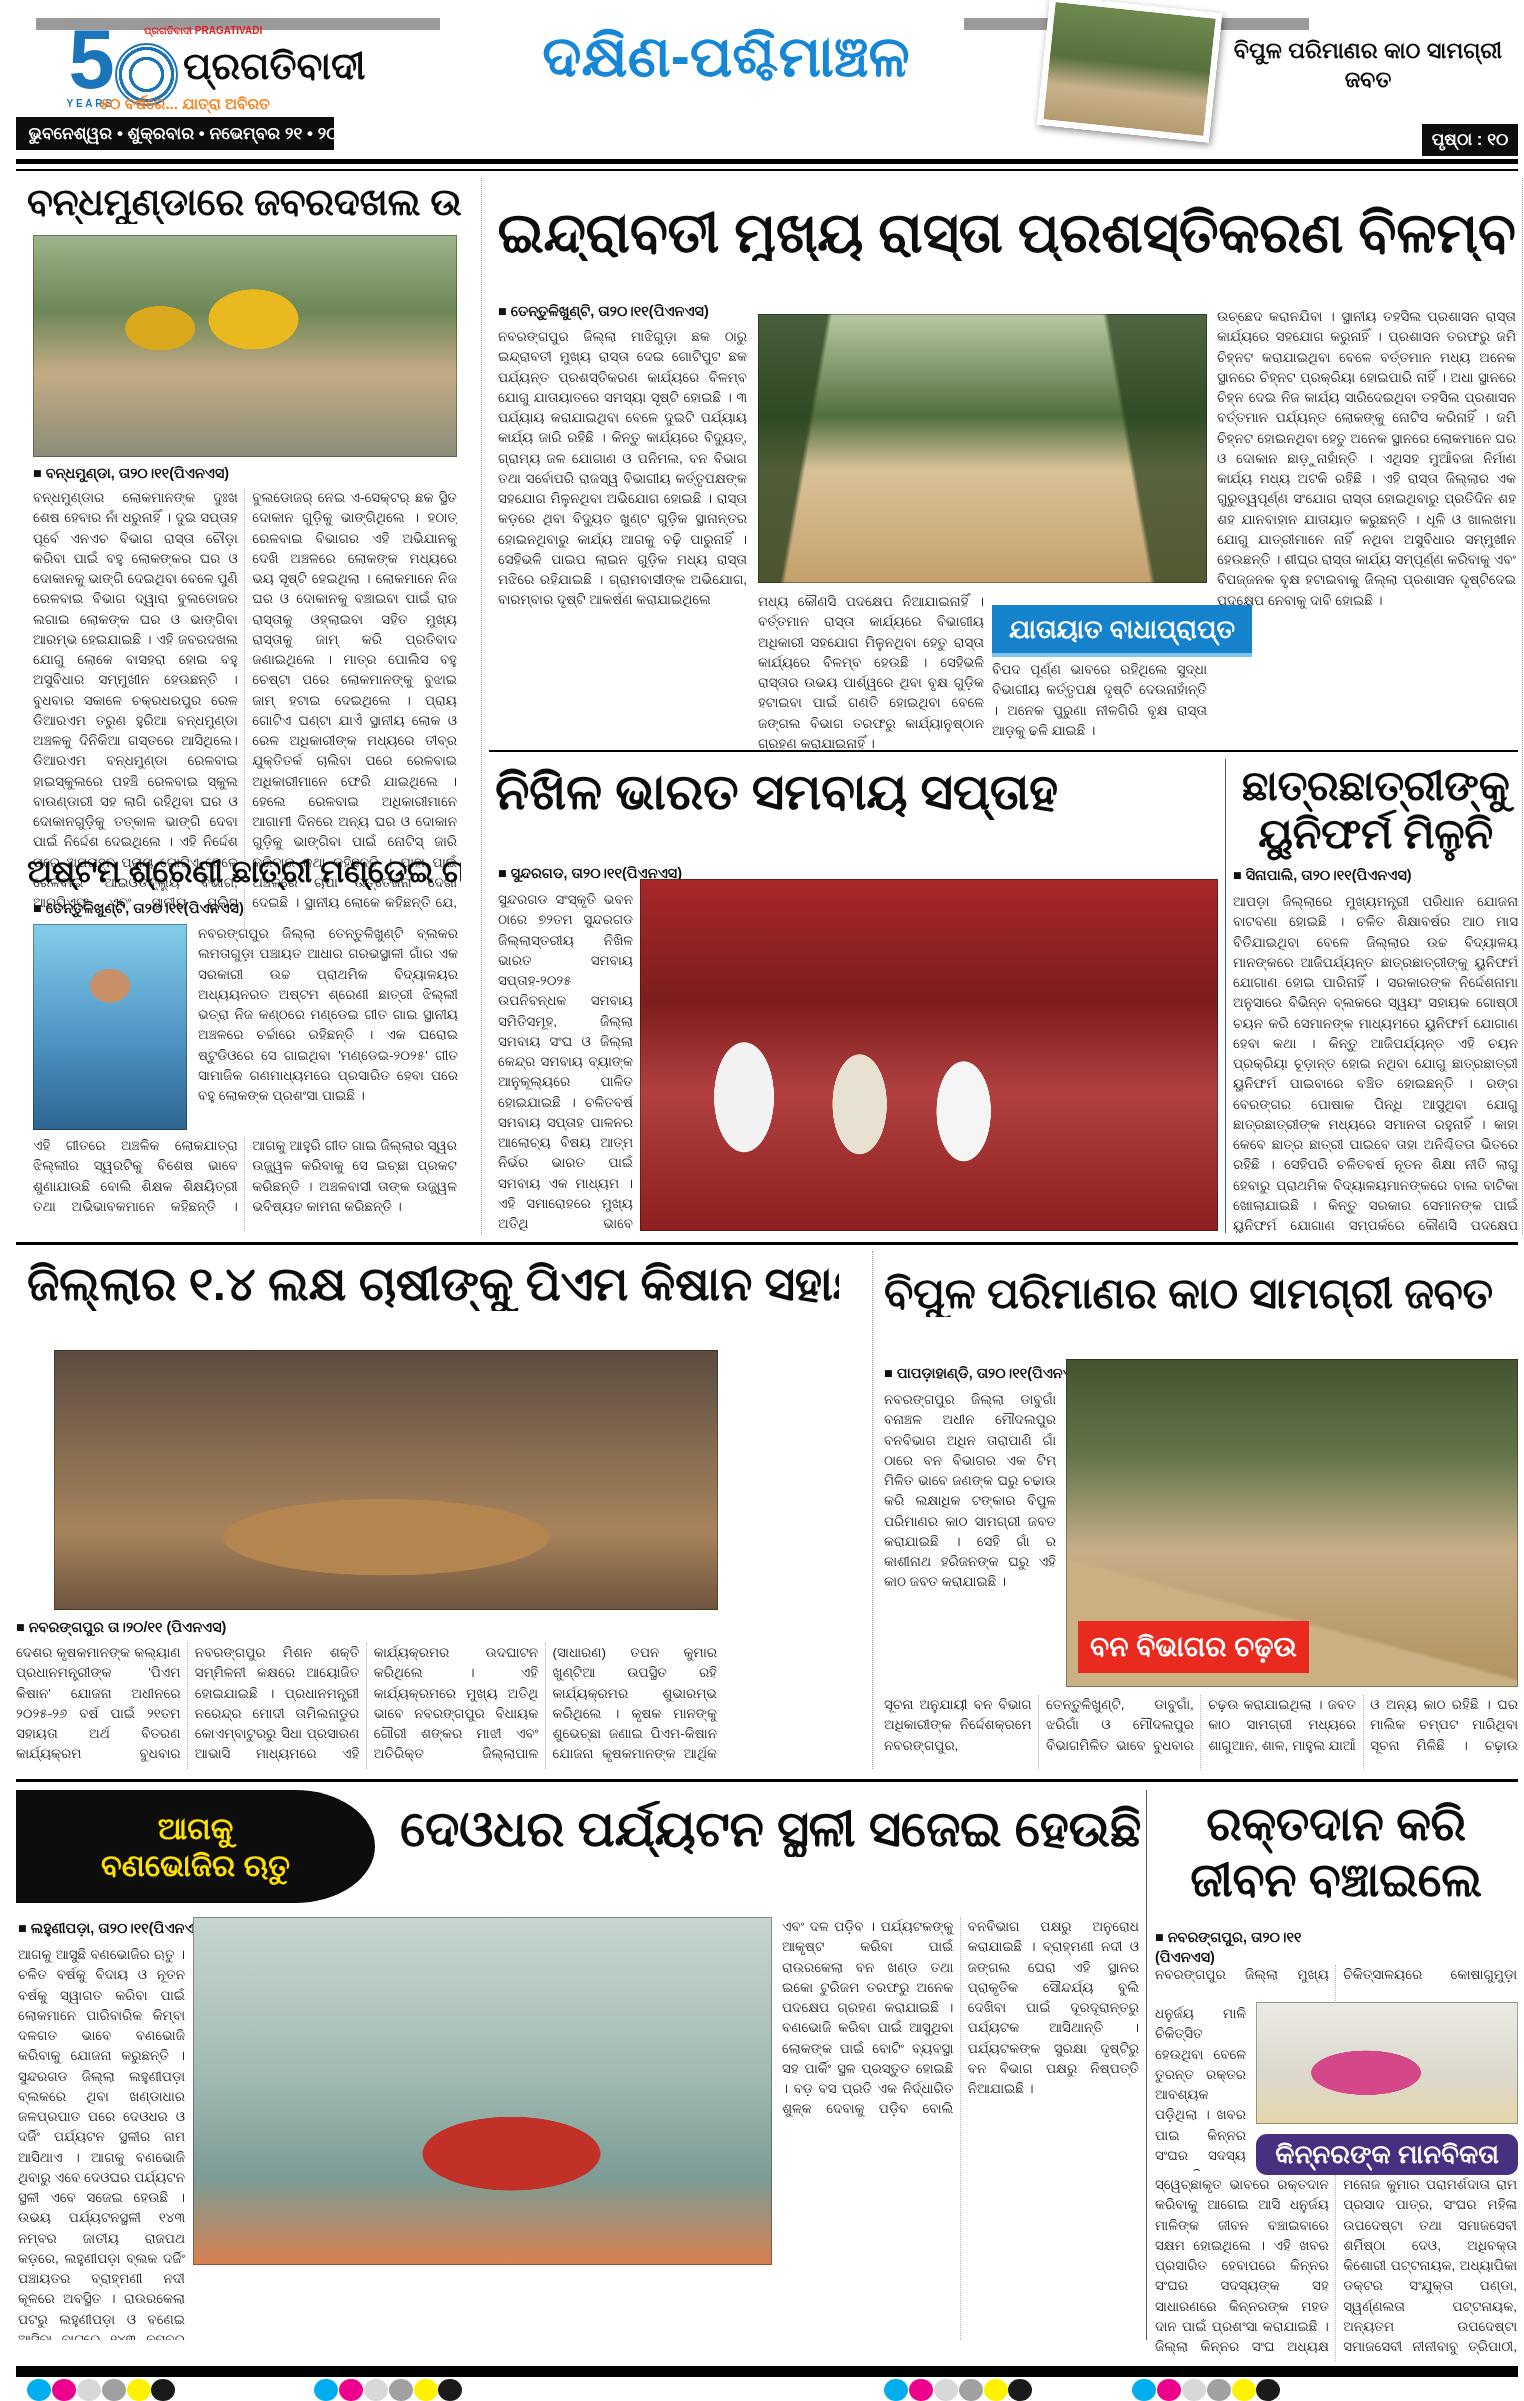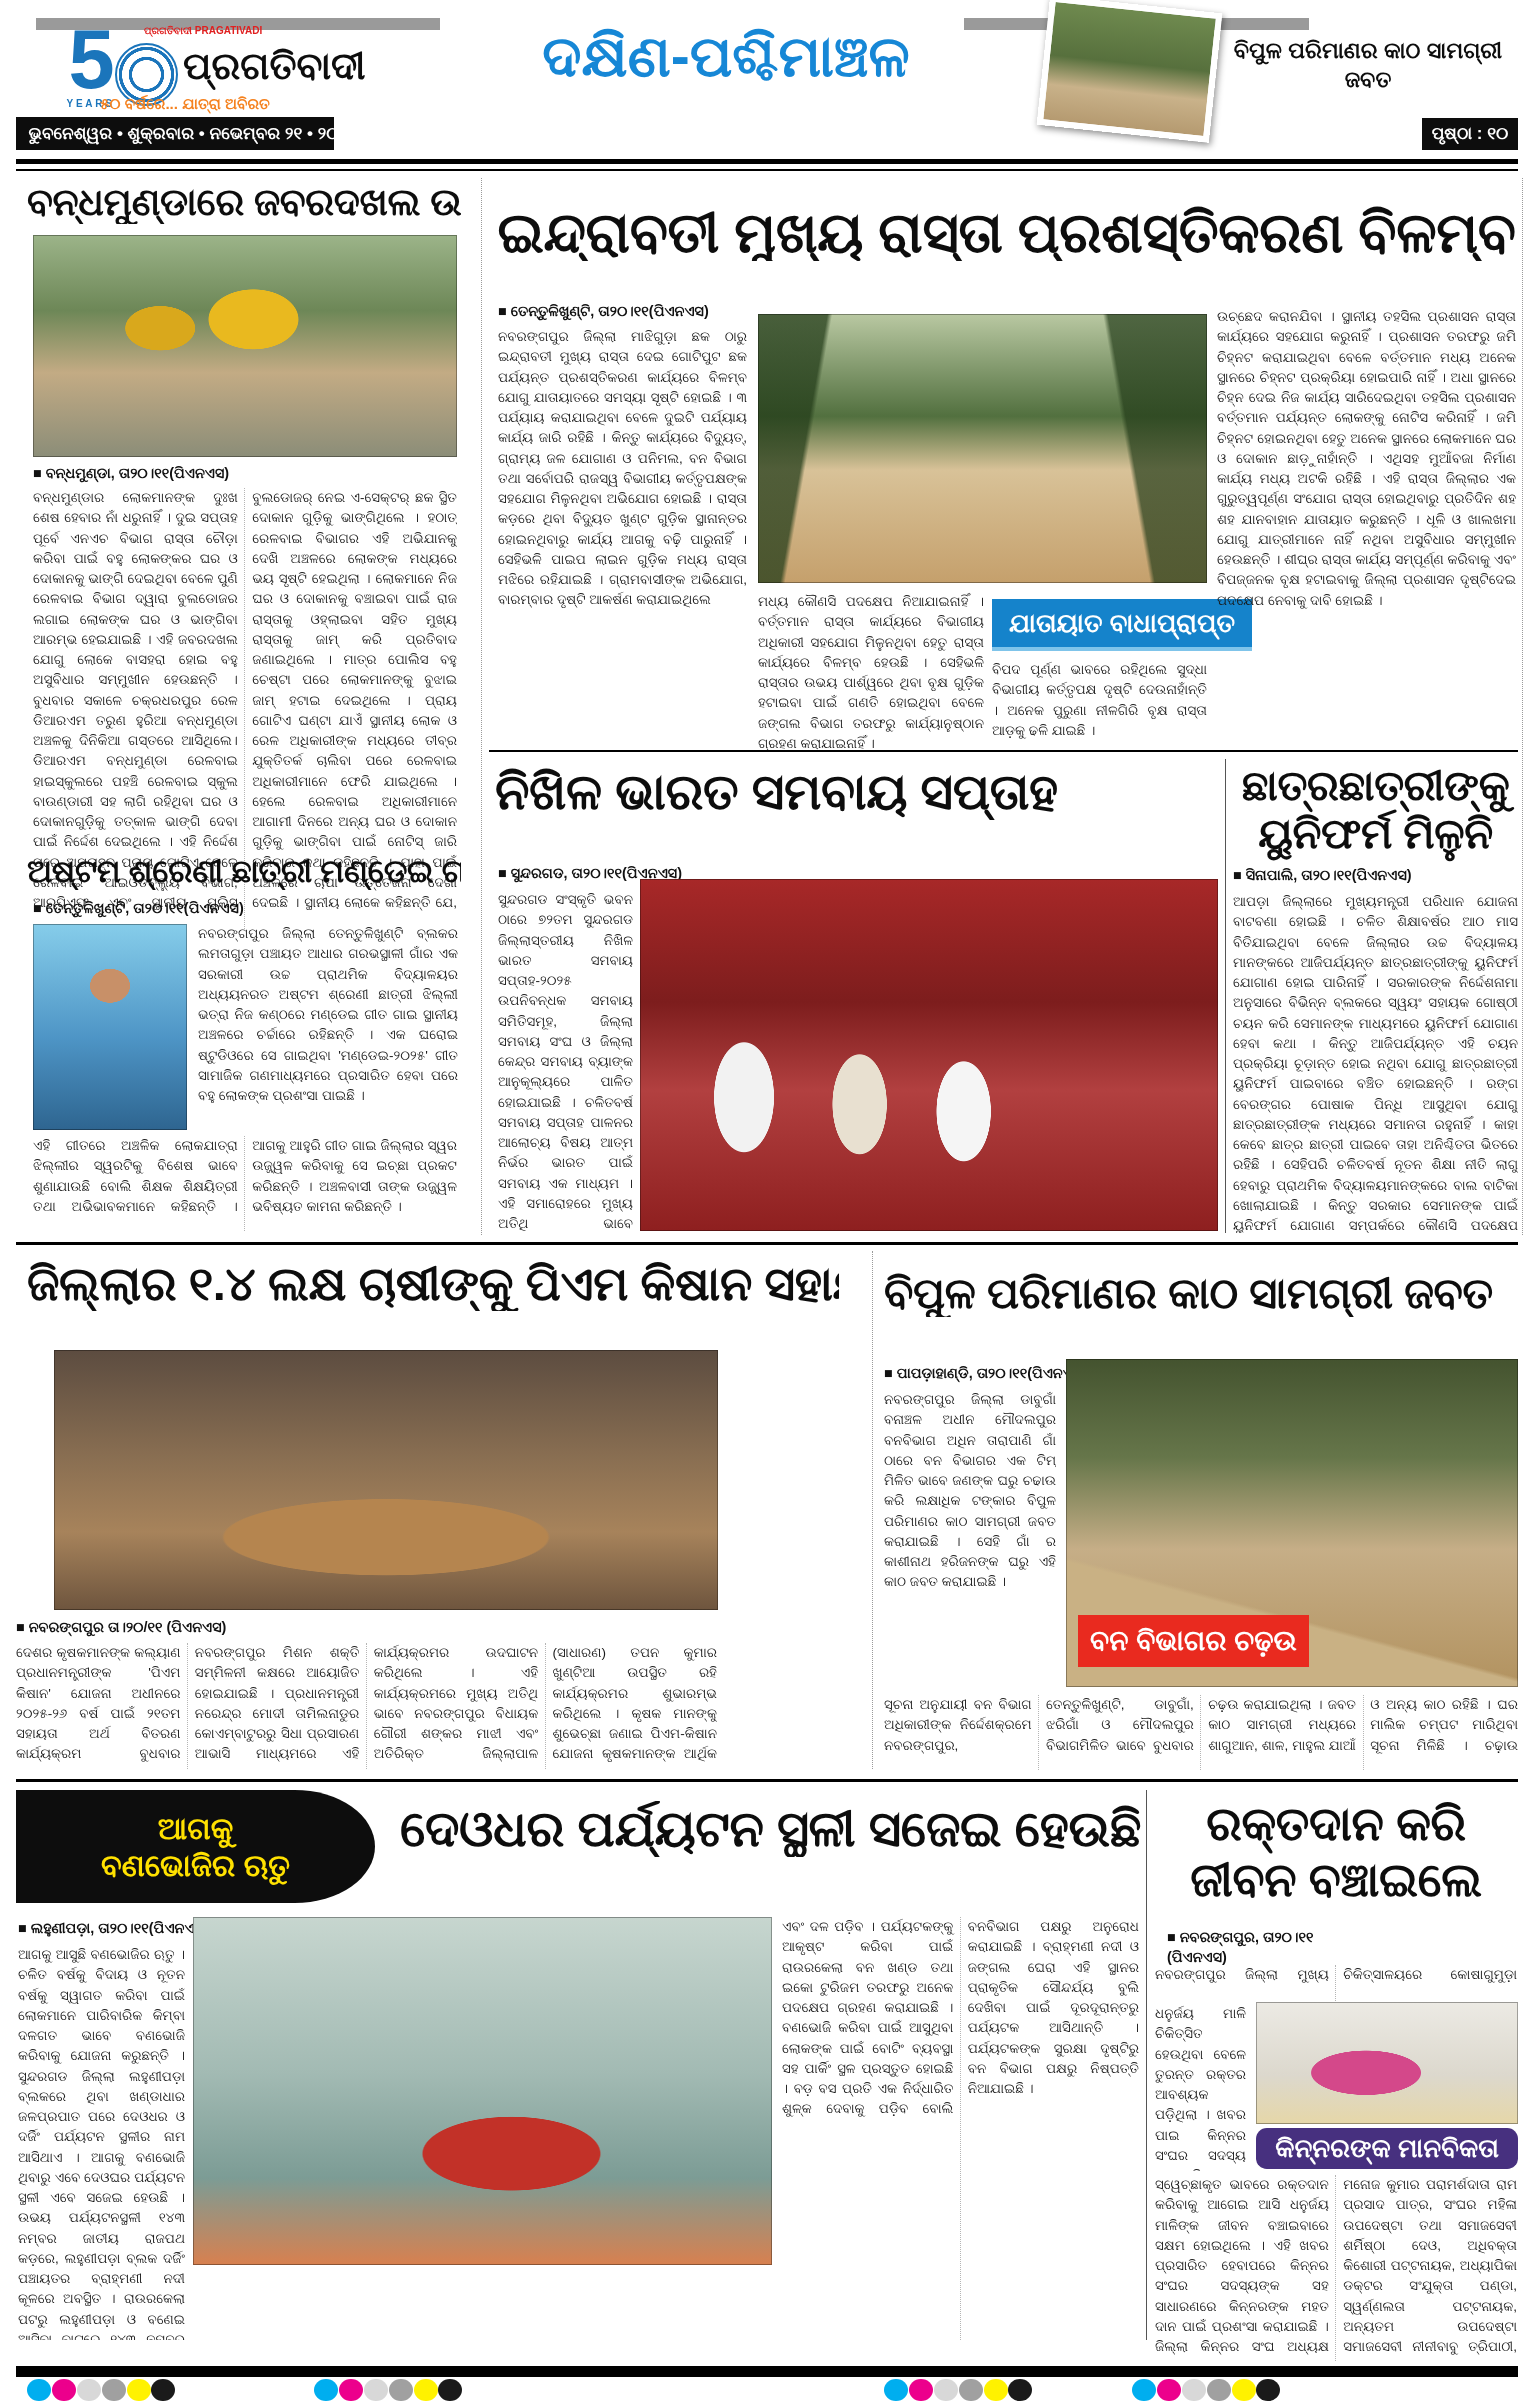--- a/index.html
+++ b/index.html
@@ -10,21 +10,21 @@
   .nowrap{white-space:nowrap;overflow:hidden;}
   .byline{font-weight:bold;font-size:14.4px;color:#111;}
   .bodytext{font-size:13.5px;line-height:1.5;text-align:justify;color:#1a1a1a;overflow:hidden;}
   .cols2{column-count:2;column-gap:14.4px;column-rule:0.9px dotted #b5b5b5;}
   .cols4{column-count:4;column-gap:14.4px;column-rule:0.9px dotted #b5b5b5;}
   .photo{background:#ccc;box-shadow:inset 0 0 0 0.9px rgba(0,0,0,.35);}
   .graybar{background:#9a9a9a;}
   .vline-dot{border-left:1.8px dotted #9a9a9a;width:0;}
   .vline-solid{border-left:0.9px solid #555;width:0;}
   .hrule{background:#000;}
-  .capbox{display:flex;align-items:center;justify-content:center;color:#fff;font-weight:bold;text-align:center;}
+  .capbox{display:flex;align-items:center;justify-content:center;color:#fff;font-weight:bold;text-align:center;margin-top:6px;}
   .dot{width:24px;height:22.4px;border-radius:50%;display:inline-block;margin-right:0.9px;}
 
   
   .p-jcb{background:
     radial-gradient(ellipse 81px 54px at 52% 38%,#e9b91f 0 55%,transparent 56%),
     radial-gradient(ellipse 63px 40px at 30% 42%,#d9a81c 0 55%,transparent 56%),
     linear-gradient(180deg,#9cb489 0%,#6d8757 34%,#c3ab84 62%,#8b8d78 100%);}
   .p-road{background:
     linear-gradient(100deg,rgba(35,60,25,.75) 0 14%,transparent 15%),
     linear-gradient(260deg,rgba(35,60,25,.7) 0 20%,transparent 21%),
@@ -150,21 +150,21 @@
   </div>
   <div class="abs headline nowrap" style="left:399px;top:1801px;width:743px;font-size:50px;text-align:center;">ଦେଓଧର ପର୍ଯ୍ୟଟନ ସ୍ଥଳୀ ସଜେଇ ହେଉଛି</div>
   <div class="abs byline" style="left:18px;top:1920px;">■ ଲହୁଣୀପଡ଼ା, ତା୨୦।୧୧(ପିଏନଏସ)</div>
   <div class="abs bodytext" style="left:18px;top:1945px;width:167px;height:395px;">ଆଗକୁ ଆସୁଛି ବଣଭୋଜିର ଋତୁ । ଚଳିତ ବର୍ଷକୁ ବିଦାୟ ଓ ନୂତନ ବର୍ଷକୁ ସ୍ୱାଗତ କରିବା ପାଇଁ ଲୋକମାନେ ପାରିବାରିକ କିମ୍ବା ଦଳଗତ ଭାବେ ବଣଭୋଜି କରିବାକୁ ଯୋଜନା କରୁଛନ୍ତି । ସୁନ୍ଦରଗଡ ଜିଲ୍ଲା ଲହୁଣୀପଡ଼ା ବ୍ଲକରେ ଥିବା ଖଣ୍ଡାଧାର ଜଳପ୍ରପାତ ପରେ ଦେଓଧର ଓ ଦର୍ଜିଂ ପର୍ଯ୍ୟଟନ ସ୍ଥଳୀର ନାମ ଆସିଥାଏ । ଆଗକୁ ବଣଭୋଜି ଥିବାରୁ ଏବେ ଦେଓଘର ପର୍ଯ୍ୟଟନ ସ୍ଥଳୀ ଏବେ ସଜେଇ ହେଉଛି । ଉଭୟ ପର୍ଯ୍ୟଟନସ୍ଥଳୀ ୧୪୩ ନମ୍ବର ଜାତୀୟ ରାଜପଥ କଡ଼ରେ, ଲହୁଣୀପଡ଼ା ବ୍ଲକ ଦର୍ଜିଂ ପଞ୍ଚାୟତର ବ୍ରାହ୍ମଣୀ ନଦୀ କୂଳରେ ଅବସ୍ଥିତ । ରାଉରକେଲା ପଟରୁ ଲହୁଣୀପଡ଼ା ଓ ବଣେଇ ଆସିବା ବାଟରେ ୧୪୩ ନମ୍ବର ଜାତୀୟ ରାଜପଥ ବିରଡୋଲା ଗୋଲେଇ ଠାରୁ ଡାହାଣ ପଟେ ଏବଂ ଲହୁଣୀପଡ଼ା ପଟରୁ ରାଉରକେଲା ଯିବା ବାଟରେ ବିରଡୋଲା ଗୋଲେଇଠାରୁ ବାମ ପଟରେ ଗଲେ ପ୍ରାୟ ୩ କିମି ପରେ ଦେଓଧର ପର୍ଯ୍ୟଟନ ସ୍ଥଳ ପଡ଼େ ।</div>
   <div class="abs photo p-boat" style="left:193px;top:1917px;width:579px;height:348px;"></div>
   <div class="abs bodytext cols2" style="left:782px;top:1917px;width:357px;height:423px;">ଏବଂ ଦଳ ପଡ଼ିବ । ପର୍ଯ୍ୟଟକଙ୍କୁ ଆକୃଷ୍ଟ କରିବା ପାଇଁ ରାଉରକେଲା ବନ ଖଣ୍ଡ ତଥା ଇକୋ ଟୁରିଜମ ତରଫରୁ ଅନେକ ପଦକ୍ଷେପ ଗ୍ରହଣ କରାଯାଇଛି । ବଣଭୋଜି କରିବା ପାଇଁ ଆସୁଥିବା ଲୋକଙ୍କ ପାଇଁ ବୋଟିଂ ବ୍ୟବସ୍ଥା ସହ ପାର୍କିଂ ସ୍ଥଳ ପ୍ରସ୍ତୁତ ହୋଇଛି । ବଡ଼ ବସ ପ୍ରତି ଏକ ନିର୍ଦ୍ଧାରିତ ଶୁଳ୍କ ଦେବାକୁ ପଡ଼ିବ ବୋଲି ବନବିଭାଗ ପକ୍ଷରୁ ଅନୁରୋଧ କରାଯାଇଛି । ବ୍ରାହ୍ମଣୀ ନଦୀ ଓ ଜଙ୍ଗଲ ଘେରା ଏହି ସ୍ଥାନର ପ୍ରାକୃତିକ ସୌନ୍ଦର୍ଯ୍ୟ ବୁଲି ଦେଖିବା ପାଇଁ ଦୂରଦୂରାନ୍ତରୁ ପର୍ଯ୍ୟଟକ ଆସିଥାନ୍ତି । ପର୍ଯ୍ୟଟକଙ୍କ ସୁରକ୍ଷା ଦୃଷ୍ଟିରୁ ବନ ବିଭାଗ ପକ୍ଷରୁ ନିଷ୍ପତ୍ତି ନିଆଯାଇଛି ।</div>
 
   <div class="abs vline-solid" style="left:1146px;top:1790px;height:550px;"></div>
 
   <div class="abs headline" style="left:1155px;top:1796px;width:362px;font-size:47px;text-align:center;line-height:1.2;">ରକ୍ତଦାନ କରି ଜୀବନ ବଞ୍ଚାଇଲେ</div>
-  <div class="abs byline" style="left:1155px;top:1927px;width:170px;line-height:1.4;margin-left:12px;">■ ନବରଙ୍ଗପୁର, ତା୨୦।୧୧ (ପିଏନଏସ)</div>
+  <div class="abs byline" style="left:1155px;top:1927px;width:170px;line-height:1.4;">■ ନବରଙ୍ଗପୁର, ତା୨୦।୧୧ (ପିଏନଏସ)</div>
   <div class="abs bodytext cols2" style="left:1155px;top:1965px;width:362px;height:36px;">ନବରଙ୍ଗପୁର ଜିଲ୍ଲା ମୁଖ୍ୟ ଚିକିତ୍ସାଳୟରେ କୋଷାଗୁମୁଡ଼ା ବ୍ଲକ୍ ଅନ୍ତର୍ଗତ କଣ୍ଡାପୁରି ଗ୍ରାମର ପଟ୍ଟନାୟକ, ମୁଖ୍ୟ ପରାମର୍ଶଦାତା ସମାଜସେବୀ ଜଗନ୍ନାଥ ମହାପାତ୍ର, ପ୍ରୋଜେକ୍ଟ ଲିଡର ଏମ.ବାଲା କୃଷ୍ଣ ରାଓ, ସଂଘର ଆଇନ</div>
   <div class="abs bodytext" style="left:1155px;top:2004px;width:91px;height:167px;">ଧନୁର୍ଜୟ ମାଳି ଚିକିତ୍ସିତ ହେଉଥିବା ବେଳେ ତୁରନ୍ତ ରକ୍ତର ଆବଶ୍ୟକ ପଡ଼ିଥିଲା । ଖବର ପାଇ କିନ୍ନର ସଂଘର ସଦସ୍ୟ ରାଧିକା କିନ୍ନ‌ର</div>
   <div class="abs photo p-blood" style="left:1256px;top:2002px;width:262px;height:122px;"></div>
   <div class="abs capbox" style="left:1256px;top:2128px;width:262px;height:41px;background:#47307f;font-size:26px;border-radius:10.8px;">
     <span>କିନ୍ନରଙ୍କ ମାନବିକତା</span>
   </div>
   <div class="abs bodytext cols2" style="left:1155px;top:2175px;width:362px;height:186px;">ସ୍ୱେଚ୍ଛାକୃତ ଭାବରେ ରକ୍ତଦାନ କରିବାକୁ ଆଗେଇ ଆସି ଧନୁର୍ଜୟ ମାଳିଙ୍କ ଜୀବନ ବଞ୍ଚାଇବାରେ ସକ୍ଷମ ହୋଇଥିଲେ । ଏହି ଖବର ପ୍ରସାରିତ ହେବାପରେ କିନ୍ନର ସଂଘର ସଦସ୍ୟଙ୍କ ସହ ସାଧାରଣରେ କିନ୍ନରଙ୍କ ମହତ ଦାନ ପାଇଁ ପ୍ରଶଂସା କରାଯାଇଛି । ଜିଲ୍ଲା କିନ୍ନର ସଂଘ ଅଧ୍ୟକ୍ଷ ମନୋଜ କୁମାର ପରାମର୍ଶଦାତା ରାମ ପ୍ରସାଦ ପାତ୍ର, ସଂଘର ମହିଳା ଉପଦେଷ୍ଟା ତଥା ସମାଜସେବୀ ଶର୍ମିଷ୍ଠା ଦେଓ, ଅଧିବକ୍ତା କିଶୋରୀ ପଟ୍ଟନାୟକ, ଅଧ୍ୟାପିକା ଡକ୍ଟର ସଂଯୁକ୍ତା ପଣ୍ଡା, ସ୍ୱର୍ଣ୍ଣଲତା ପଟ୍ଟନାୟକ, ଅନ୍ୟତମ ଉପଦେଷ୍ଟା ସମାଜସେବୀ ନୀନୀବାବୁ ତ୍ରିପାଠୀ, ଅଧ୍ୟାପକ ଅଖିଳ ଭଟ୍ଟ, ସମାଜସେବୀ ଦୁର୍ଗା ପାଢ଼ୀ ପ୍ରମୁଖ ଶୁଭେଚ୍ଛା ଜଣାଇଛନ୍ତି ।</div>
 
   <div class="abs hrule" style="left:16px;top:2366px;width:1502px;height:10.8px;"></div>
   <div class="abs" style="left:27px;top:2379px;">

